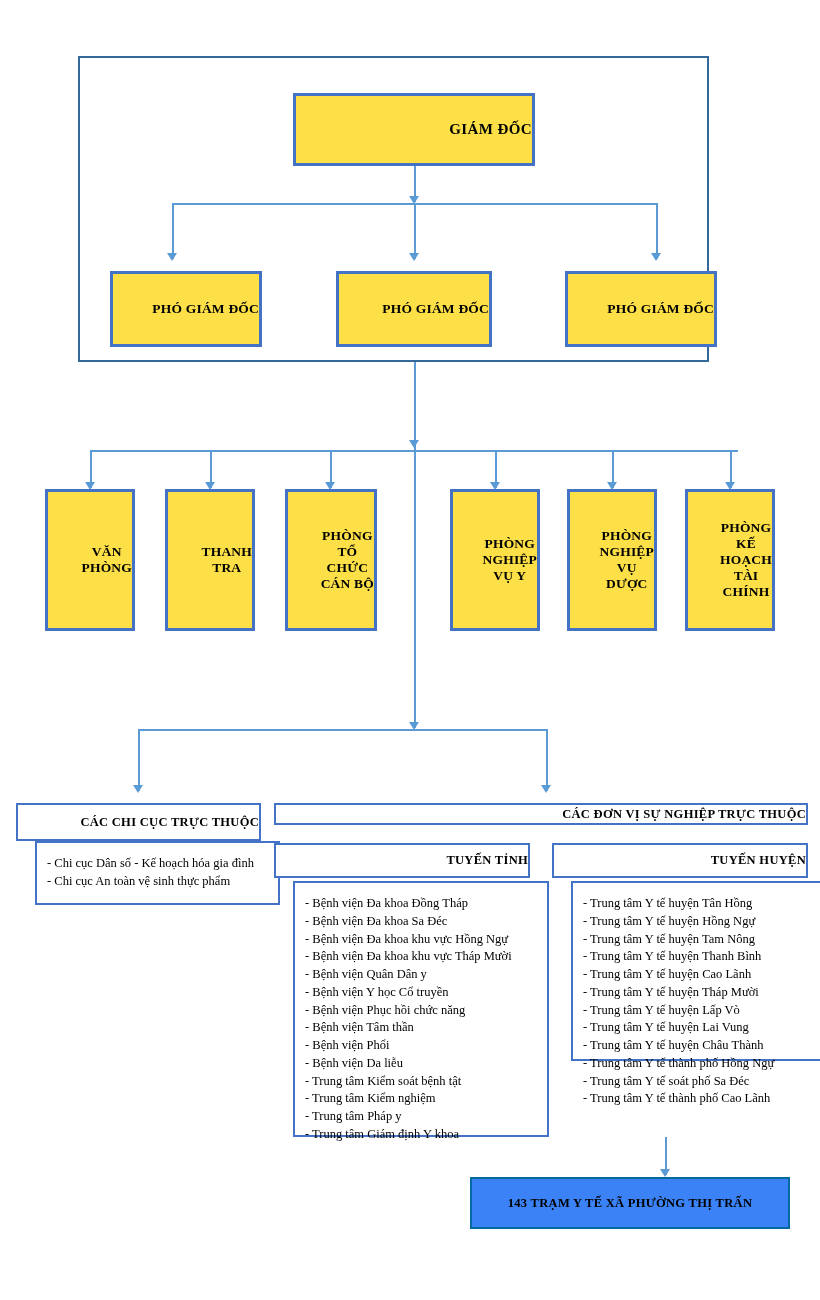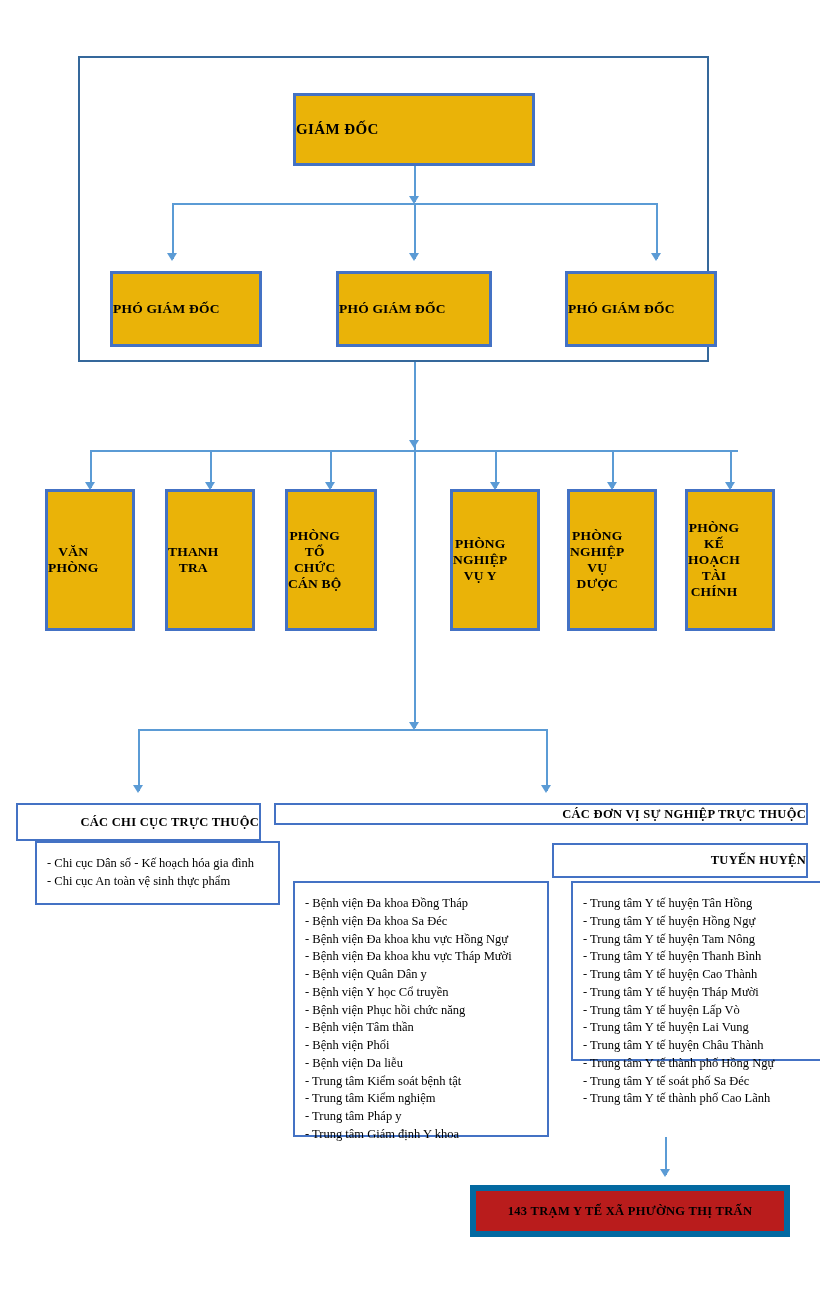--- a/index.html
+++ b/index.html
@@ -17,69 +17,68 @@
     height: 1300px;
     overflow: hidden;
     background: #ffffff;
   }
 
   
   .box {
     position: absolute;
     box-sizing: border-box;
     border: 3px solid #4472C4;
-    background: #eab308;
-    display: flex;
-    align-items: center;
-    justify-content: flex-start;
-    text-align: center;
-    font-weight: bold;
-    line-height: 1.18;
-  }
-  .outer-frame {
-    position: absolute;
-    box-sizing: border-box;
-    border: 2px solid #35689B;
-    background: transparent;
-  }
-  .title-box {
-    position: absolute;
-    box-sizing: border-box;
-    border: 2px solid #4472C4;
-    background: #ffffff;
+    background: #fde047;
     display: flex;
     align-items: center;
     justify-content: flex-end;
     text-align: center;
     font-weight: bold;
+    line-height: 1.18;
+  }
+  .outer-frame {
+    position: absolute;
+    box-sizing: border-box;
+    border: 2px solid #35689B;
+    background: transparent;
+  }
+  .title-box {
+    position: absolute;
+    box-sizing: border-box;
+    border: 2px solid #4472C4;
+    background: #ffffff;
+    display: flex;
+    align-items: center;
+    justify-content: flex-end;
+    text-align: center;
+    font-weight: bold;
   }
   .list-box {
     position: absolute;
     box-sizing: border-box;
     border: 2px solid #4472C4;
     background: #ffffff;
     padding: 12px 10px 8px 10px;
     font-size: 12.5px;
     line-height: 1.42;
     text-align: left;
     margin-left: 19px;
   }
   .list-box .li { white-space: nowrap; }
 
   .plain-box {
     position: absolute;
     box-sizing: border-box;
-    border: 6px solid #0369a1;
-    background: #b91c1c;
+    border: 2px solid #0369a1;
+    background: #3b82f6;
     display: flex;
     align-items: center;
     justify-content: center;
     text-align: center;
     font-weight: bold;
-    margin-top: 8px;
   }
 
   
   .vline { position: absolute; background: #5B9BD5; width: 2px; }
   .hline { position: absolute; background: #5B9BD5; height: 2px; }
   .arrow {
     position: absolute;
     width: 0; height: 0;
     border-left: 5px solid transparent;
     border-right: 5px solid transparent;
@@ -191,20 +190,23 @@
   </div>
   <div class="list-box" style="left:16px; top:841px; width:245px; height:64px;">
     <div class="li">- Chi cục Dân số - Kế hoạch hóa gia đình</div>
     <div class="li">- Chi cục An toàn vệ sinh thực phẩm</div>
   </div>
 
   <div class="title-box t-head" style="left:274px; top:803px; width:534px; height:22px;">
     <span>CÁC ĐƠN VỊ SỰ NGHIỆP TRỰC THUỘC</span>
   </div>
 
+  <div class="title-box t-sub" style="left:274px; top:843px; width:256px; height:35px;">
+    <span>TUYẾN TỈNH</span>
+  </div>
   <div class="list-box" style="left:274px; top:881px; width:256px; height:256px;">
     <div class="li">- Bệnh viện Đa khoa Đồng Tháp</div>
     <div class="li">- Bệnh viện Đa khoa Sa Đéc</div>
     <div class="li">- Bệnh viện Đa khoa khu vực Hồng Ngự</div>
     <div class="li">- Bệnh viện Đa khoa khu vực Tháp Mười</div>
     <div class="li">- Bệnh viện Quân Dân y</div>
     <div class="li">- Bệnh viện Y học Cổ truyền</div>
     <div class="li">- Bệnh viện Phục hồi chức năng</div>
     <div class="li">- Bệnh viện Tâm thần</div>
     <div class="li">- Bệnh viện Phổi</div>
@@ -216,21 +218,21 @@
   </div>
 
   <div class="title-box t-sub" style="left:552px; top:843px; width:256px; height:35px;">
     <span>TUYẾN HUYỆN</span>
   </div>
   <div class="list-box" style="left:552px; top:881px; width:256px; height:180px;">
     <div class="li">- Trung tâm Y tế huyện Tân Hồng</div>
     <div class="li">- Trung tâm Y tế huyện Hồng Ngự</div>
     <div class="li">- Trung tâm Y tế huyện Tam Nông</div>
     <div class="li">- Trung tâm Y tế huyện Thanh Bình</div>
-    <div class="li">- Trung tâm Y tế huyện Cao Thành</div>
+    <div class="li">- Trung tâm Y tế huyện Cao Lãnh</div>
     <div class="li">- Trung tâm Y tế huyện Tháp Mười</div>
     <div class="li">- Trung tâm Y tế huyện Lấp Vò</div>
     <div class="li">- Trung tâm Y tế huyện Lai Vung</div>
     <div class="li">- Trung tâm Y tế huyện Châu Thành</div>
     <div class="li">- Trung tâm Y tế thành phố Hồng Ngự</div>
     <div class="li">- Trung tâm Y tế soát phố Sa Đéc</div>
     <div class="li">- Trung tâm Y tế thành phố Cao Lãnh</div>
   </div>
 
   <div class="vline" style="left:665px; top:1137px; width:2px; height:38px;"></div>

